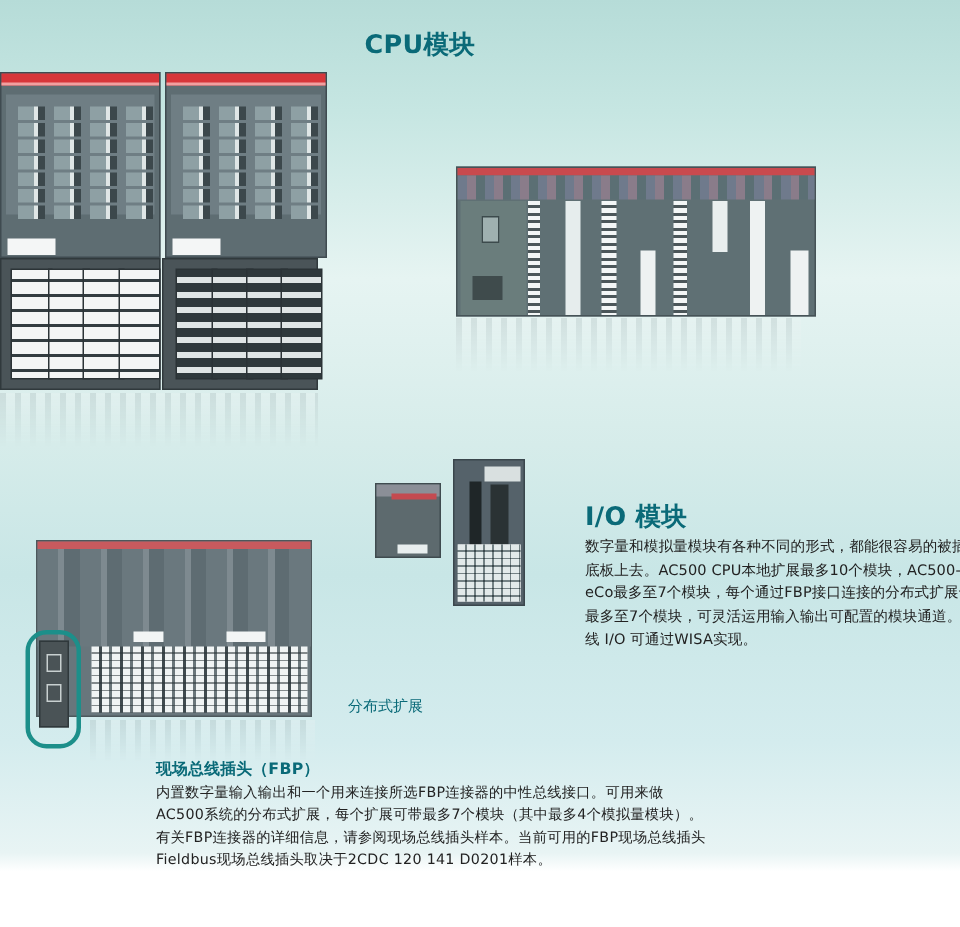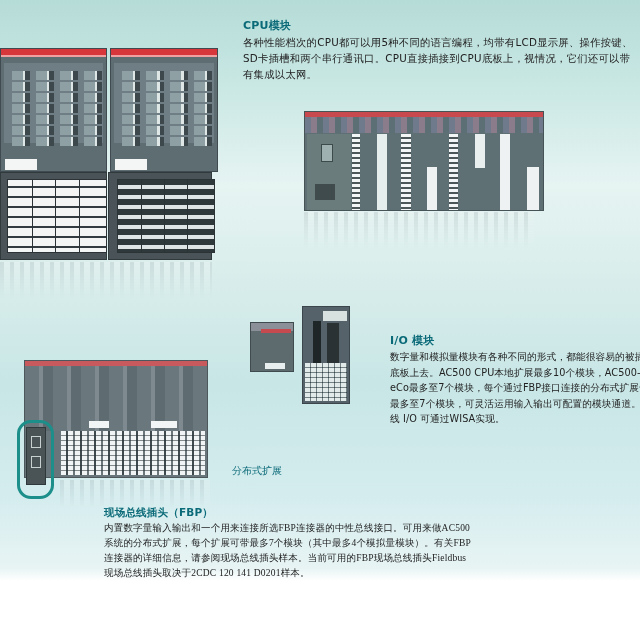--- a/index.html
+++ b/index.html
@@ -4,21 +4,21 @@
 <style>
   * { box-sizing: border-box; margin: 0; padding: 0; }
   html, body { width: 640px; height: 618px; overflow: hidden; }
   body {
     position: relative;
     font-family: "DejaVu Sans", sans-serif;
     background: linear-gradient(180deg, #b6dcd8 0%, #c6e6e2 12%, #e6f4f2 30%, #d6ecea 48%, #c8e6e6 62%, #d4ecee 80%, #e8f4f4 92%, #ffffff 94%, #ffffff 100%);
   }
   .text-block { position: absolute; color: #222; }
   .text-block h2 {
-    font-size: 11px; font-weight: bold; color: #0a6a78; margin-bottom: 1px; letter-spacing: 0.2px;
+    font-size: 17px; font-weight: bold; color: #0a6a78; margin-bottom: 1px; letter-spacing: 0.2px;
   }
   .text-block p {
     font-size: 10.3px; line-height: 16px; color: #222; letter-spacing: 0.3px;
   }
   .caption-sm { position: absolute; font-size: 10px; font-weight: normal; color: #0a6a78; }
 
   
   .rack { position: absolute; }
   .module {
     position: absolute; background: #5e6d72; border: 1px solid #3f4b50;
@@ -151,21 +151,20 @@
     <div class="tcol dark" style="left:8px;"></div>
     <div class="tcol dark" style="left:32px;"></div>
     <div class="tcol dark" style="left:55px;"></div>
     <div class="tcol dark" style="left:78px;"></div>
   </div>
 </div>
 <div class="reflection" style="left:0;top:262px;width:212px;height:36px;"></div>
 
 <div class="text-block" style="left:243px;top:18px;width:392px;">
   <h2>CPU模块</h2>
-  <p>各种性能档次的CPU都可以用5种不同的语言编程，均带有LCD显示屏、操作按键、SD卡插槽和两个串行通讯口。CPU直接插接到CPU底板上，视情况，它们还可以带有集成以太网。</p>
 </div>
 
 <div class="rack" style="left:304px;top:111px;width:240px;height:100px;background:#5f7074;border:1px solid #465357;">
   <div style="position:absolute;left:0;right:0;top:0;height:5px;background:#c94a4e;"></div>
   <div style="position:absolute;left:0;right:0;top:5px;height:16px;background:repeating-linear-gradient(90deg,#6f7a8c 0 6px,#8a7c8a 6px 12px,#5b6f74 12px 18px);"></div>
   <div style="position:absolute;left:2px;top:22px;width:44px;height:76px;background:#6a7d7c;">
     <div style="position:absolute;left:14px;top:10px;width:12px;height:18px;background:#9fb0b0;border:1px solid #3c4a4c;"></div>
     <div style="position:absolute;left:8px;top:50px;width:20px;height:16px;background:#3f4b4c;"></div>
   </div>
   <div class="slice" style="left:47px;top:22px;width:8px;background:repeating-linear-gradient(180deg,#f3f6f6 0 3px,#4b5659 3px 5px);"></div>
@@ -209,14 +208,14 @@
     <div style="position:absolute;left:4px;top:8px;width:10px;height:12px;border:1px solid #c8d0d0;"></div>
     <div style="position:absolute;left:4px;top:28px;width:10px;height:12px;border:1px solid #c8d0d0;"></div>
   </div>
 </div>
 <div class="reflection" style="left:60px;top:480px;width:150px;height:28px;"></div>
 
 <div class="caption-sm" style="left:232px;top:464px;">分布式扩展</div>
 
 <div class="text-block" style="left:104px;top:506px;width:370px;">
   <h2 style="font-size:10.5px;">现场总线插头（FBP）</h2>
-  <p style="font-size:9.5px;line-height:15px;letter-spacing:0.2px;font-family:Liberation Serif, serif;">内置数字量输入输出和一个用来连接所选FBP连接器的中性总线接口。可用来做AC500系统的分布式扩展，每个扩展可带最多7个模块（其中最多4个模拟量模块）。有关FBP连接器的详细信息，请参阅现场总线插头样本。当前可用的FBP现场总线插头Fieldbus现场总线插头取决于2CDC 120 141 D0201样本。</p>
+  <p style="font-size:9.5px;line-height:15px;letter-spacing:0.2px;">内置数字量输入输出和一个用来连接所选FBP连接器的中性总线接口。可用来做AC500系统的分布式扩展，每个扩展可带最多7个模块（其中最多4个模拟量模块）。有关FBP连接器的详细信息，请参阅现场总线插头样本。当前可用的FBP现场总线插头Fieldbus现场总线插头取决于2CDC 120 141 D0201样本。</p>
 </div>
 
 </body></html>

